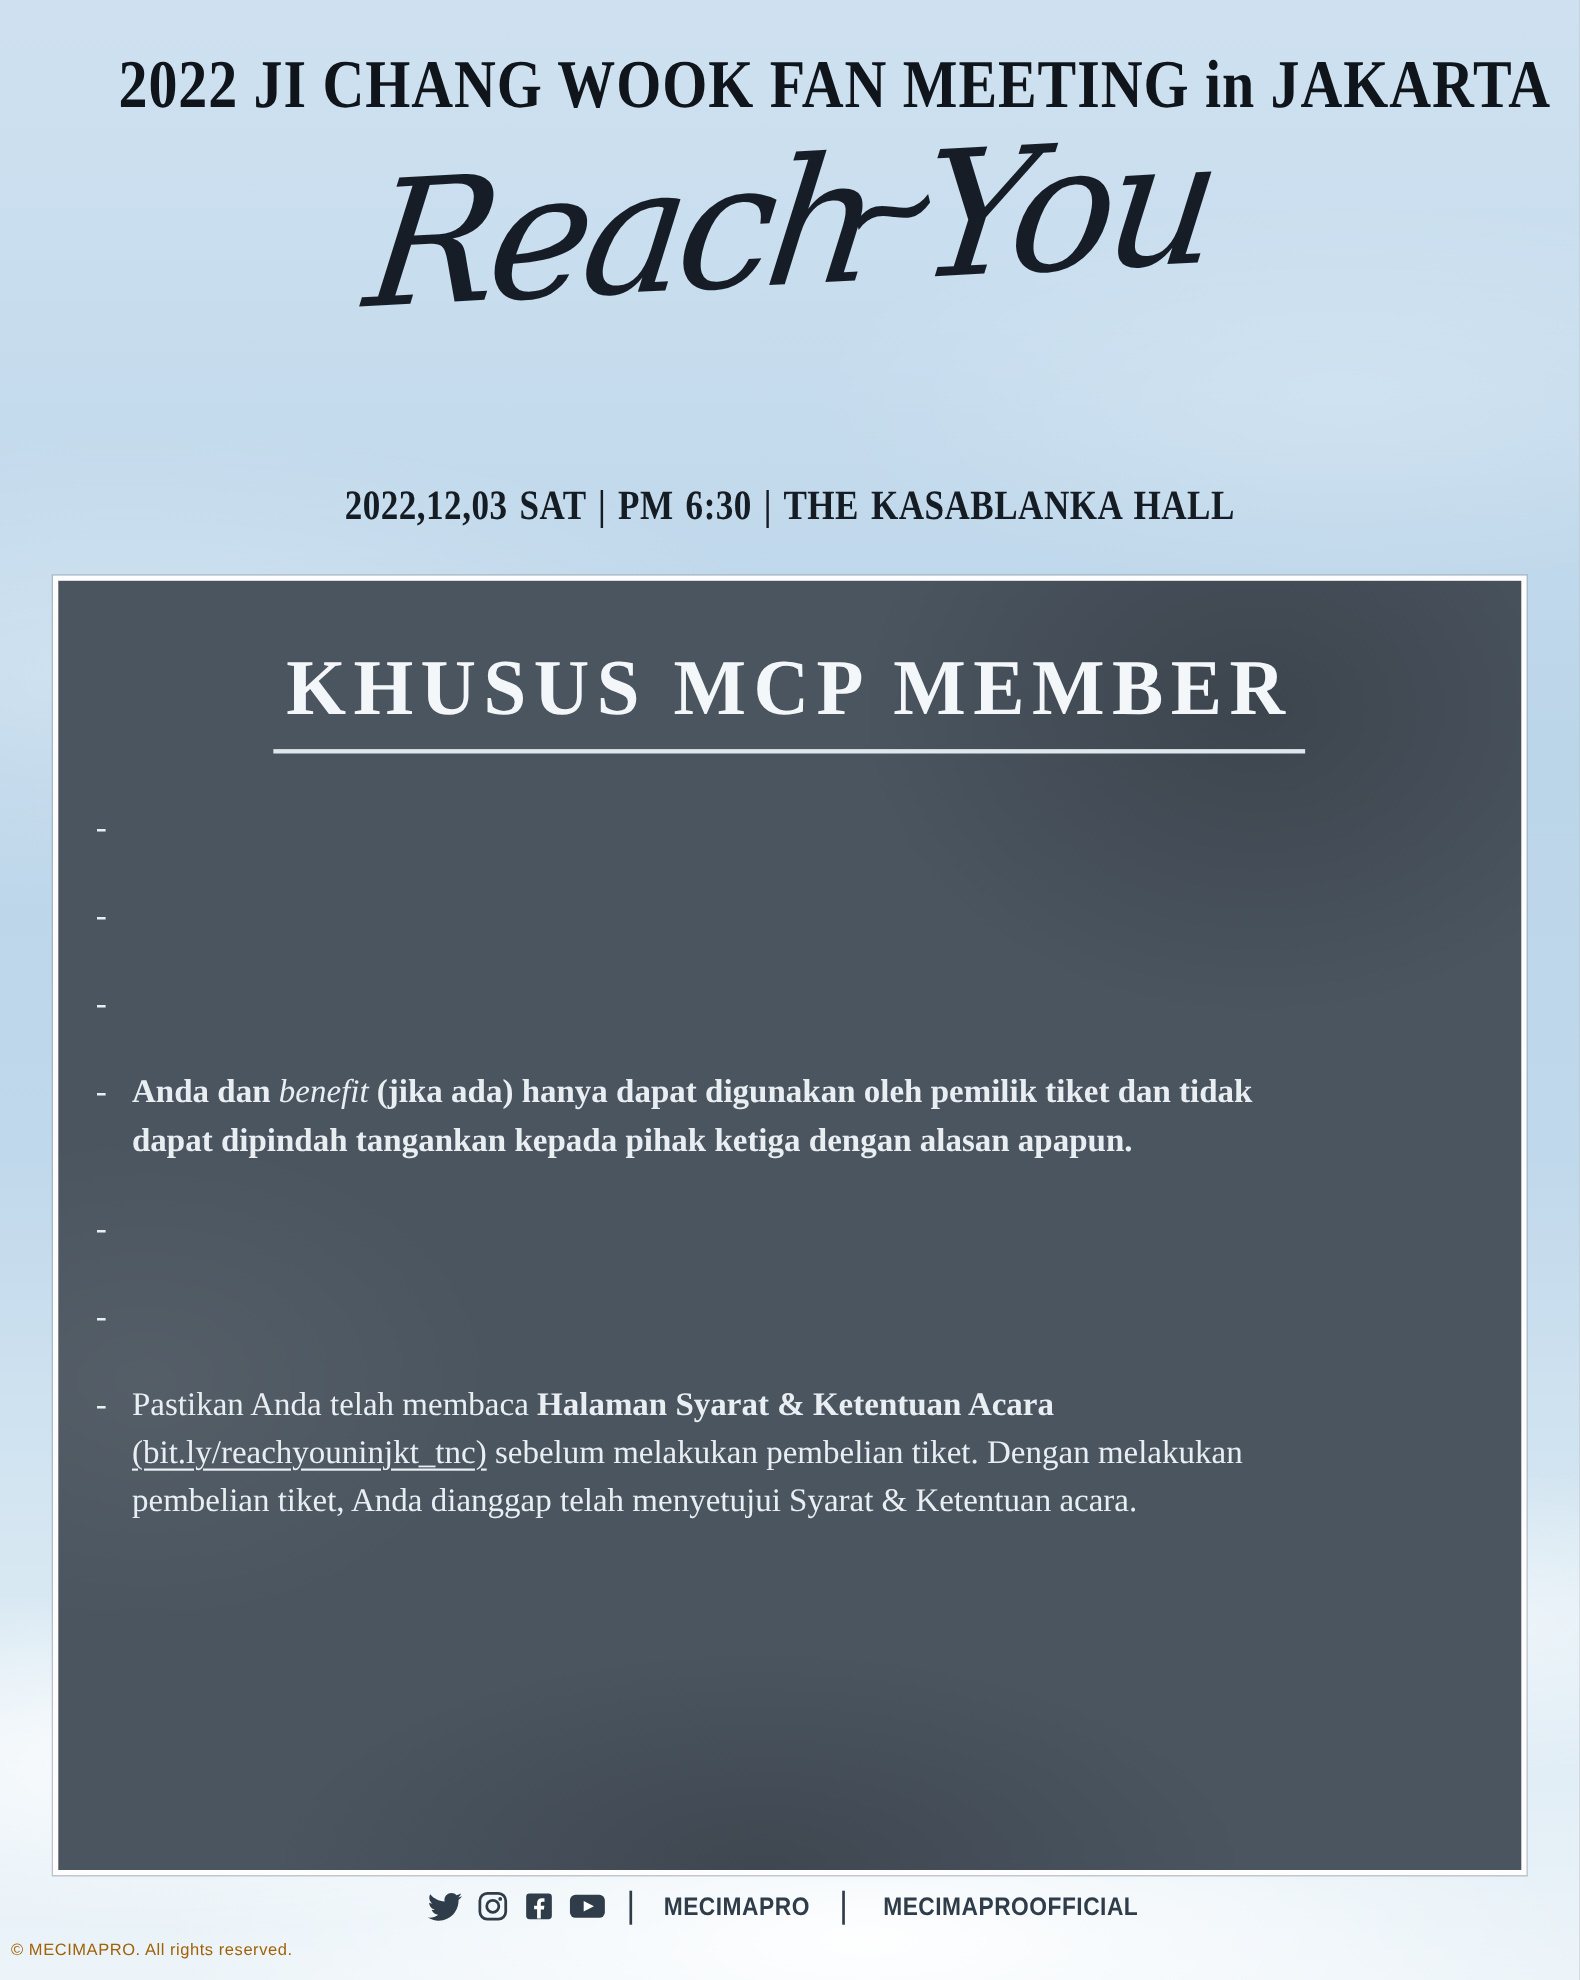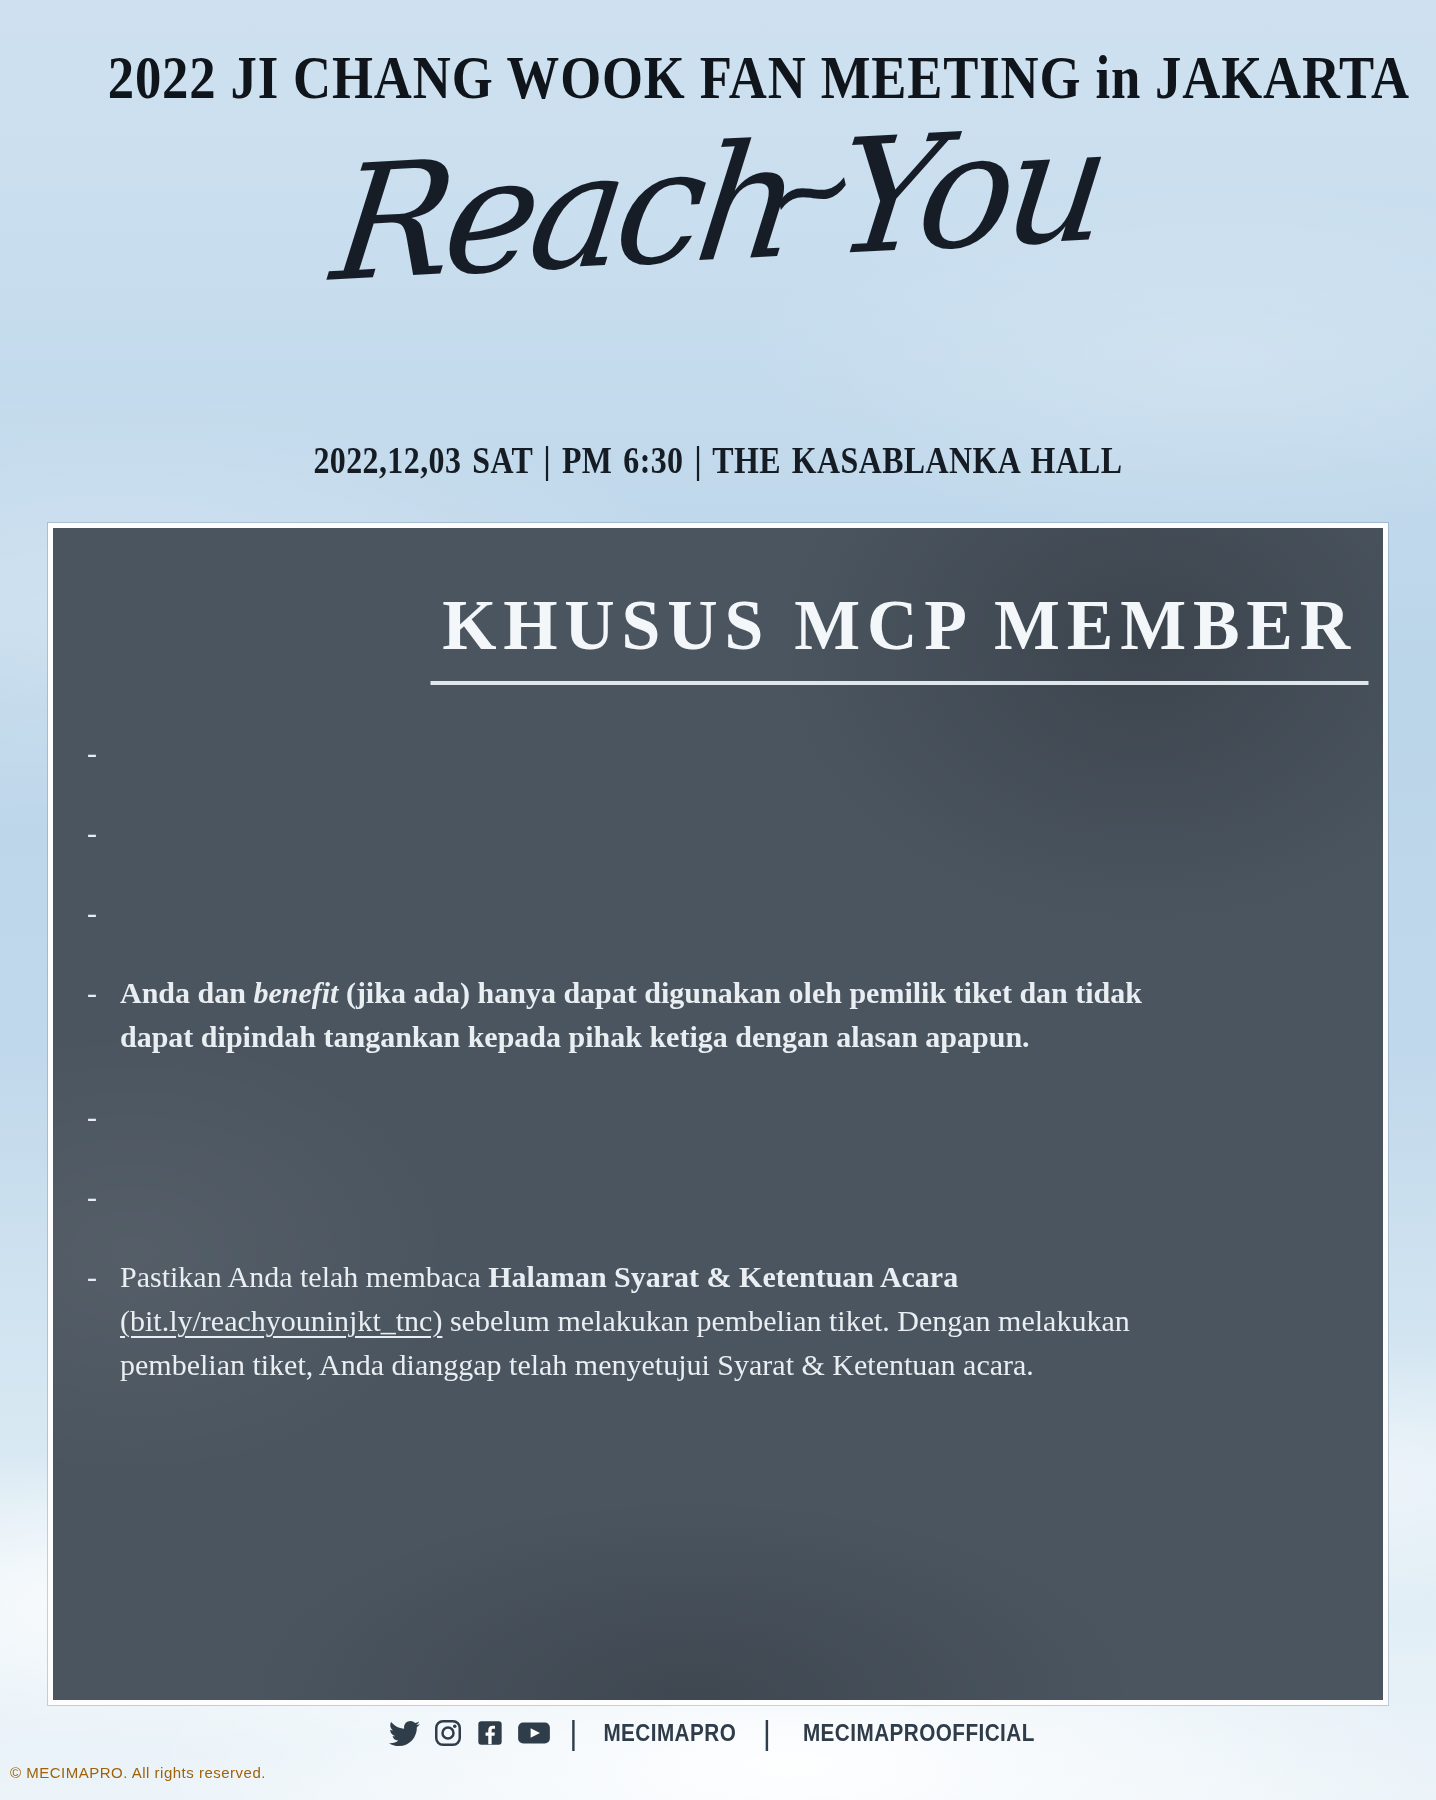--- a/index.html
+++ b/index.html
@@ -36,33 +36,33 @@
     position:absolute;left:48px;top:523px;width:1340px;height:1182px;box-sizing:border-box;
     border:5px solid #fdfdfd;
     box-shadow:0 0 0 1px rgba(110,130,148,.35);
     background:
       radial-gradient(ellipse 520px 400px at 82% 10%, rgba(18,24,30,.26), rgba(18,24,30,0) 70%),
       radial-gradient(ellipse 460px 320px at 6% 62%, rgba(255,255,255,.055), rgba(255,255,255,0) 70%),
       radial-gradient(ellipse 620px 280px at 48% 100%, rgba(12,18,24,.20), rgba(12,18,24,0) 72%),
       #4b555f;
     padding:56px 0 0 0;
   }
-  .heading{text-align:right;}
+  .heading{text-align:center;}
   .heading-inner{
     display:inline-block;color:#f4f7f9;font-weight:700;font-size:72px;letter-spacing:7px;
     padding:0 12px 14px 12px;border-bottom:4px solid #dfe6ec;white-space:nowrap;
     transform:scaleX(.97);
   }
   .rules{margin-top:46px;padding:0 56px 0 34px;}
   .rule{display:flex;gap:13px;margin-bottom:36px;font-size:30px;line-height:44px;color:#e9eef2;}
   .dash{width:20px;flex:none;text-align:left;}
   .b-text{white-space:pre-wrap;}
   .s-n{font-weight:400;}
   .s-b{font-weight:700;}
-  .s-bi{font-weight:700;font-style:italic;}
+  .s-bi{font-weight:400;font-style:italic;}
   .s-u{font-weight:400;text-decoration:underline;text-underline-offset:5px;text-decoration-thickness:2px;cursor:pointer;}
   .footer{
     position:absolute;left:0;top:1716px;width:100%;
     display:flex;justify-content:center;align-items:center;gap:13px;
     color:#2f3c49;font-family:"Liberation Sans",sans-serif;
   }
   .footer svg{display:block;}
   .fsep{font-size:30px;font-weight:400;color:#2f3c49;margin:0 6px;transform:scaleY(1.1);display:inline-block;}
   .fname{display:inline-block;transform:scaleX(.9);font-weight:700;font-size:23px;letter-spacing:.5px;}
   .copyright{

